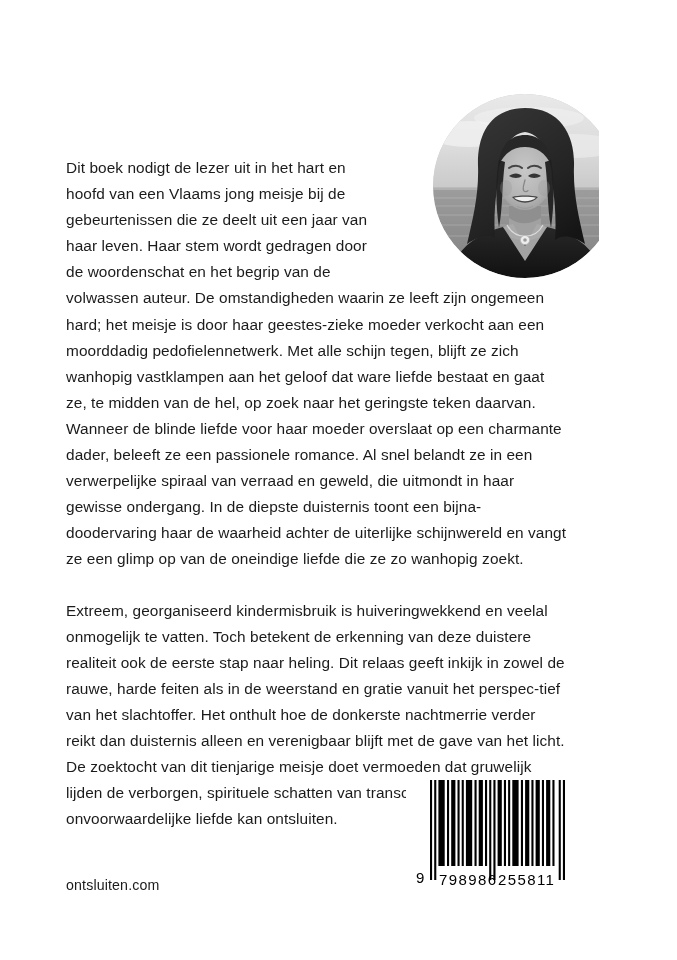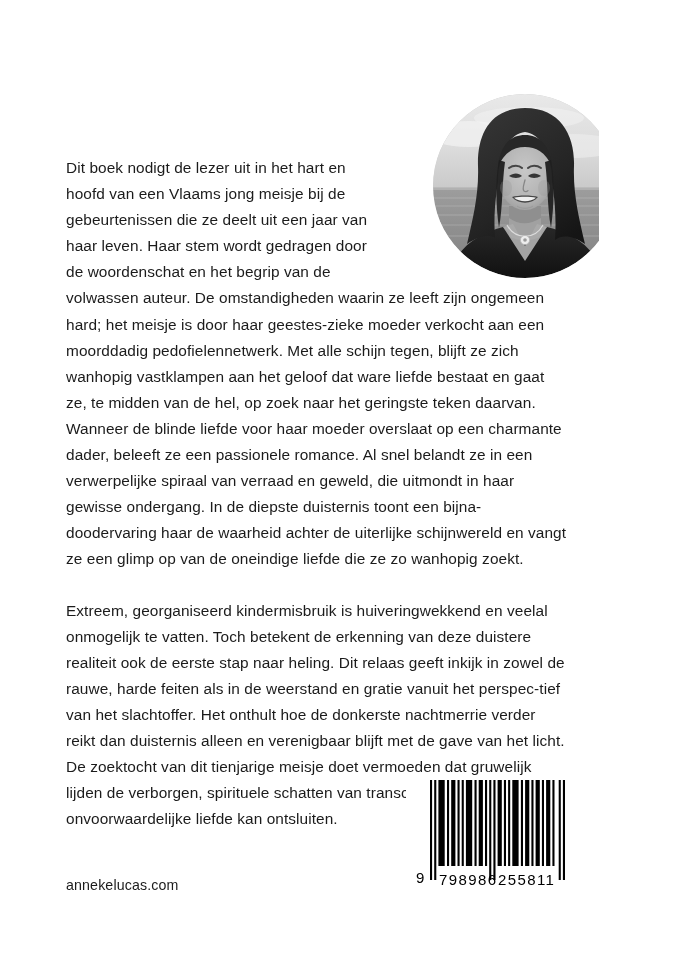--- a/index.html
+++ b/index.html
@@ -185,21 +185,21 @@
       </g>
     </svg>
   </div>
 
   <div class="copy">
     <div class="photo-spacer"></div>
     <p class="para-1">Dit boek nodigt de lezer uit in het hart en hoofd van een Vlaams jong meisje bij de gebeurtenissen die ze deelt uit een jaar van haar leven. Haar stem wordt gedragen door de woordenschat en het begrip van de volwassen auteur. De omstandigheden waarin ze leeft zijn ongemeen hard; het meisje is door haar geestes-zieke moeder verkocht aan een moorddadig pedofielennetwerk. Met alle schijn tegen, blijft ze zich wanhopig vastklampen aan het geloof dat ware liefde bestaat en gaat ze, te midden van de hel, op zoek naar het geringste teken daarvan. Wanneer de blinde liefde voor haar moeder overslaat op een charmante dader, beleeft ze een passionele romance. Al snel belandt ze in een verwerpelijke spiraal van verraad en geweld, die uitmondt in haar gewisse ondergang. In de diepste duisternis toont een bijna-doodervaring haar de waarheid achter de uiterlijke schijnwereld en vangt ze een glimp op van de oneindige liefde die ze zo wanhopig zoekt.</p>
     <p class="para-2">Extreem, georganiseerd kindermisbruik is huiveringwekkend en veelal onmogelijk te vatten. Toch betekent de erkenning van deze duistere realiteit ook de eerste stap naar heling. Dit relaas geeft inkijk in zowel de rauwe, harde feiten als in de weerstand en gratie vanuit het perspec-tief van het slachtoffer. Het onthult hoe de donkerste nachtmerrie verder reikt dan duisternis alleen en verenigbaar blijft met de gave van het licht. De zoektocht van dit tienjarige meisje doet vermoeden dat gruwelijk lijden de verborgen, spirituele schatten van transcendentie en onvoorwaardelijke liefde kan ontsluiten.</p>
   </div>
 
-  <div class="website">annekelucas.com</div>
+  <div class="website">ontsluiten.com</div>
 
   <div class="barcode">
     <svg viewBox="0 0 166 112" aria-hidden="true">
       <rect x="0" y="0" width="166" height="112" fill="#ffffff"></rect>
       <g fill="#000000">
 
         <text x="10" y="105" font-family="Liberation Sans, sans-serif" font-size="15" fill="#000000">9</text>
 
         <rect x="24" y="2" width="2.1" height="100"></rect>
         <rect x="28.2" y="2" width="2.1" height="100"></rect>

